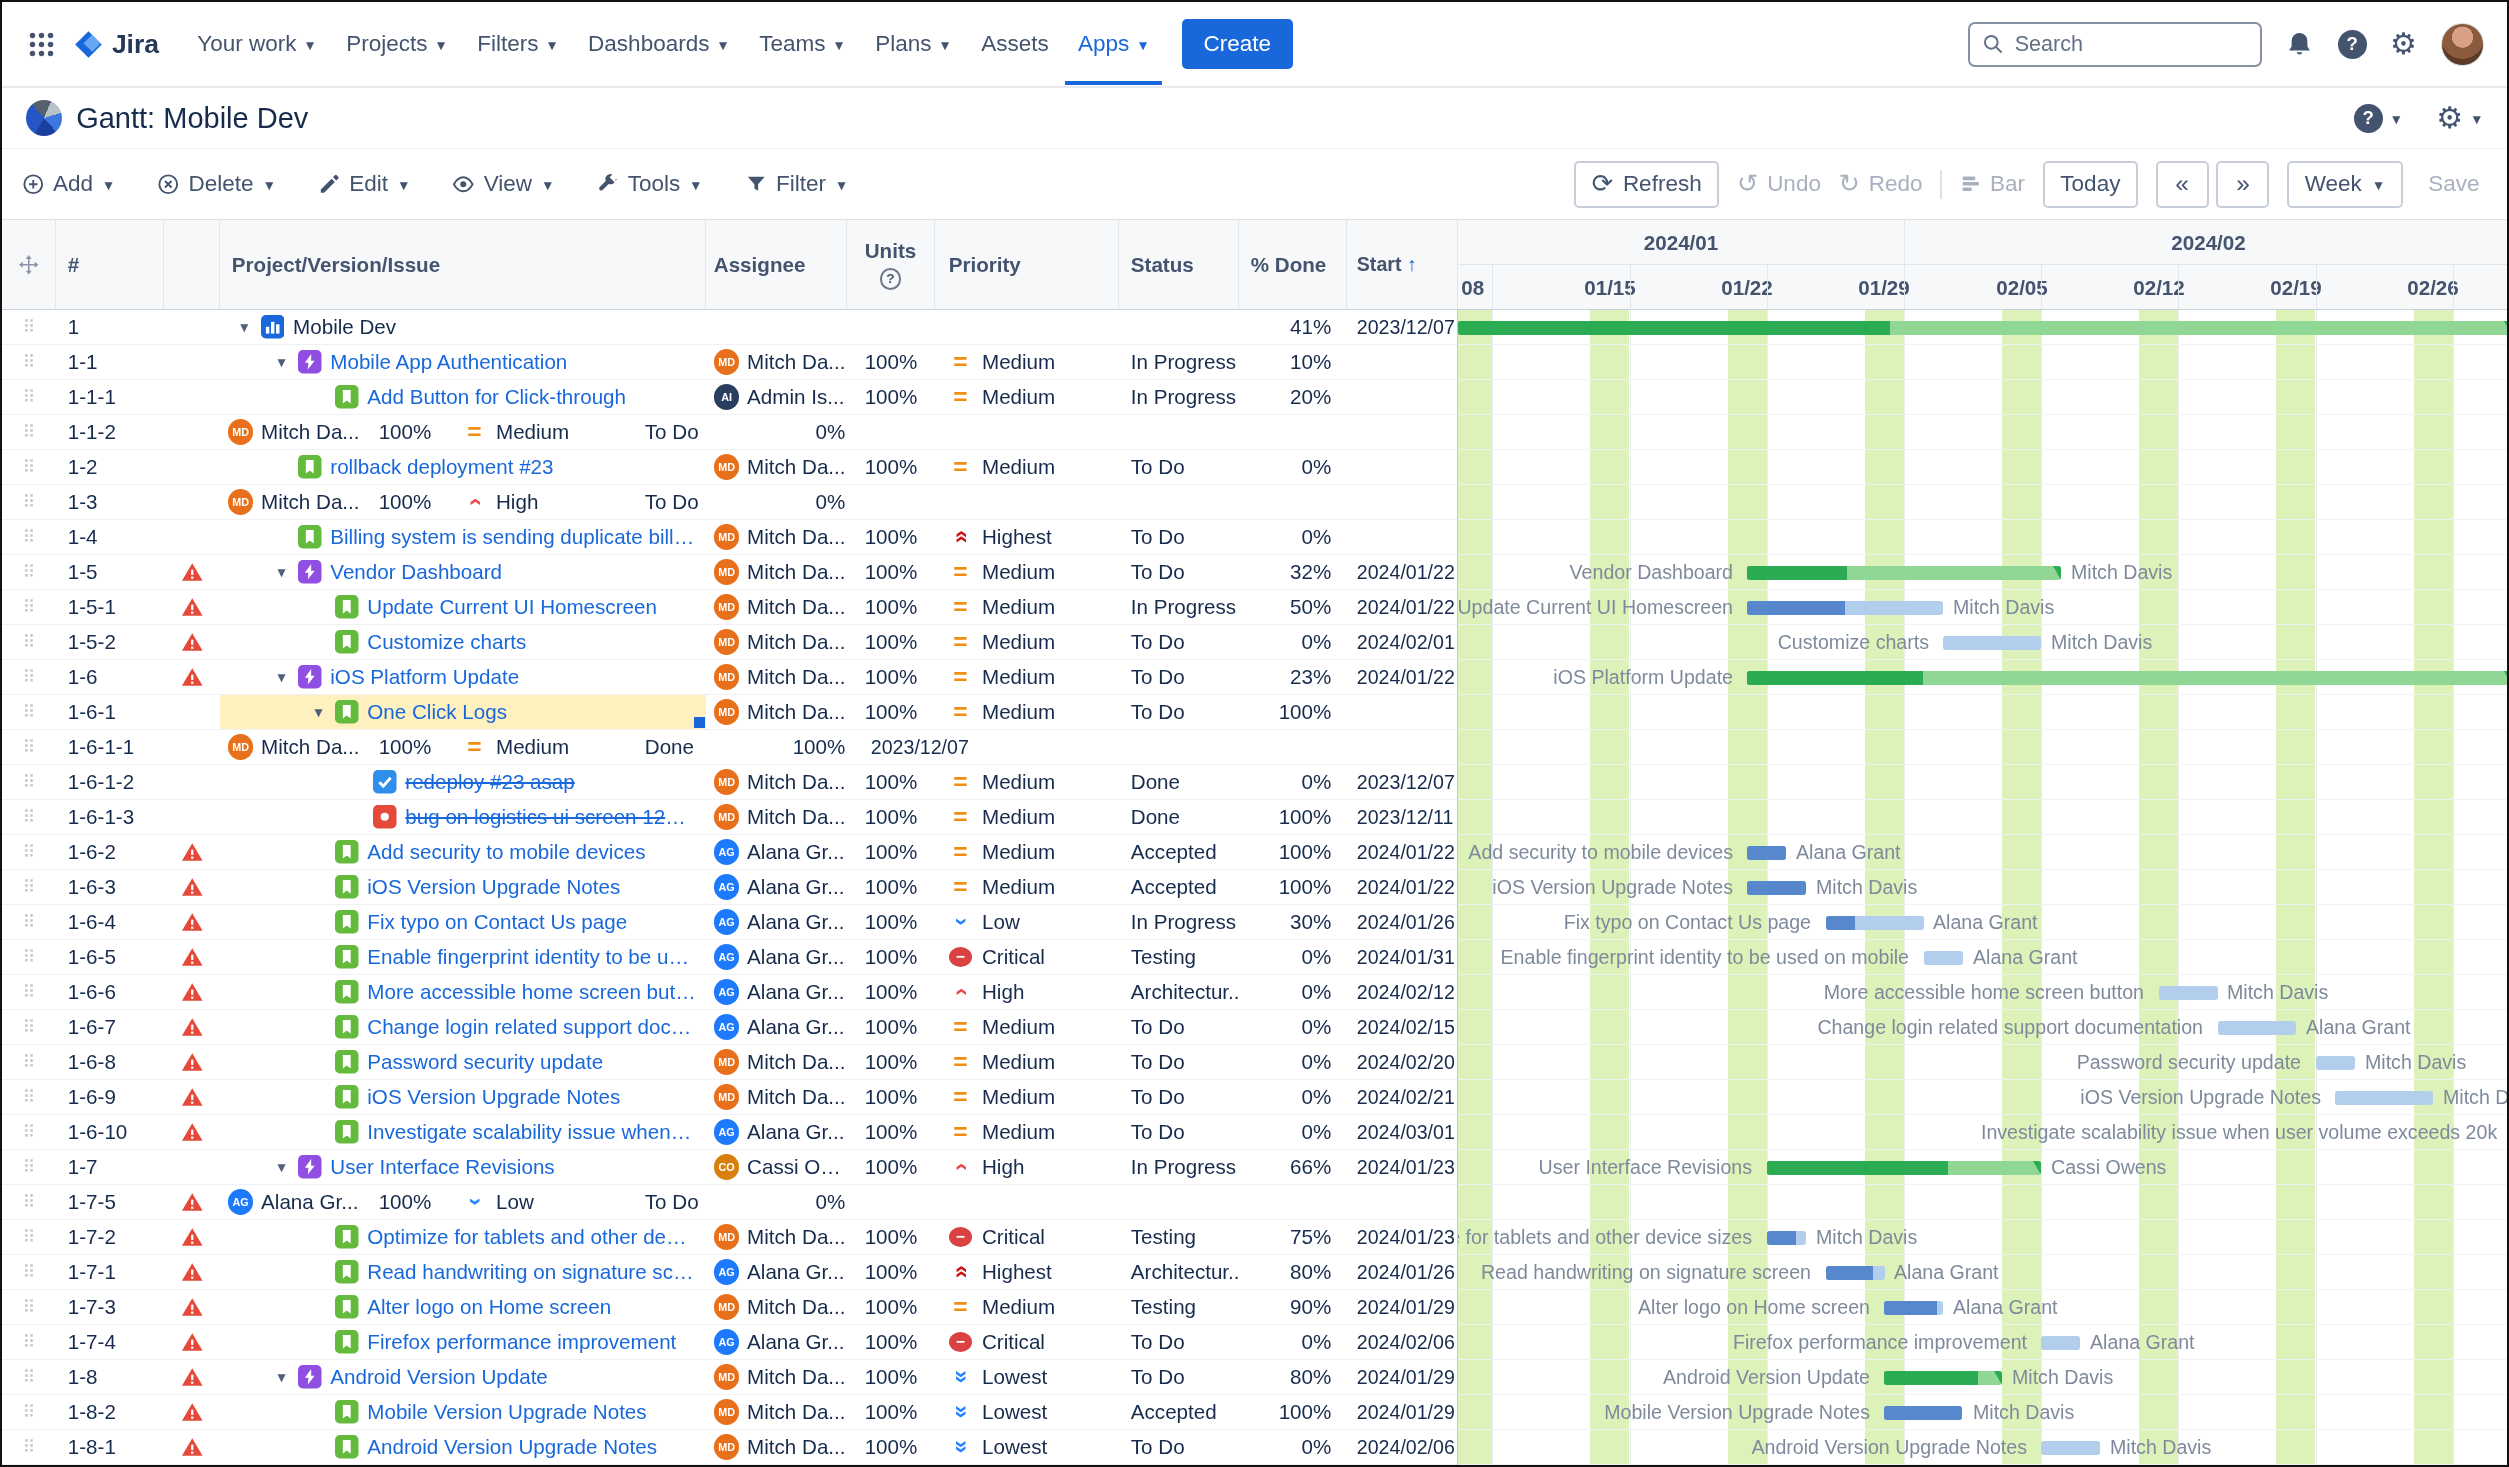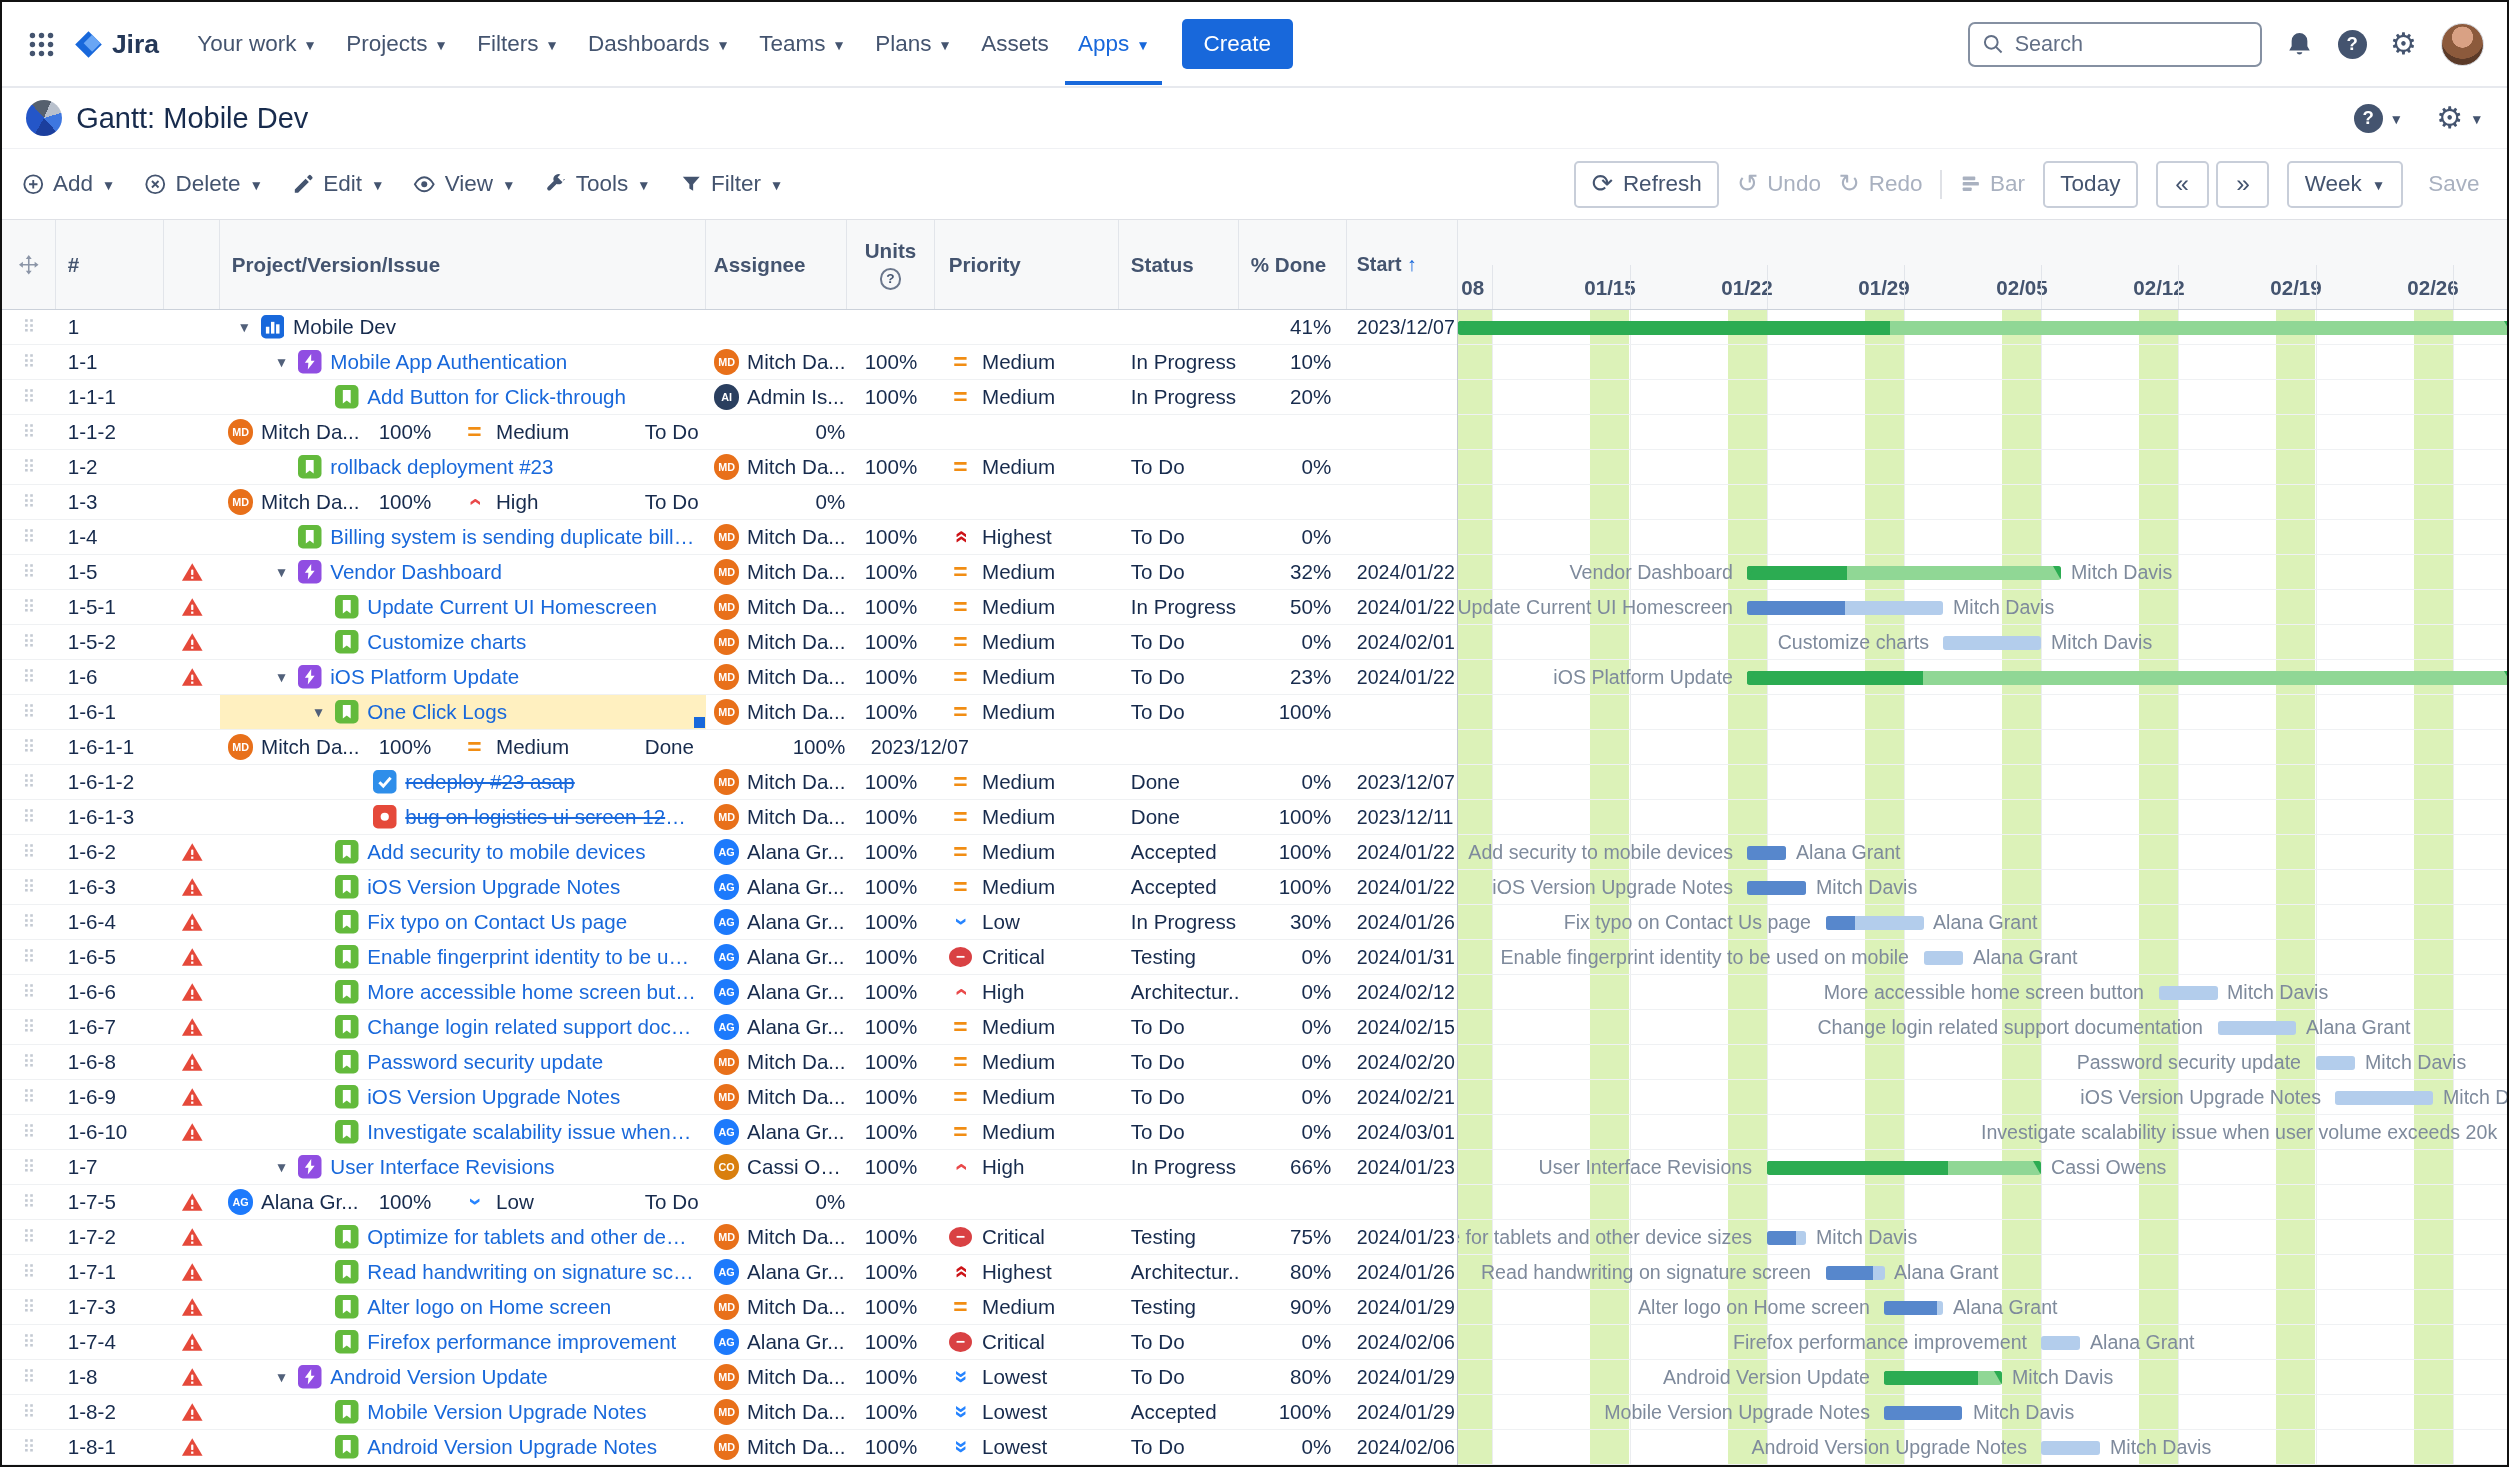--- a/index.html
+++ b/index.html
@@ -24,21 +24,21 @@
 .gearchar{font-size:30px;color:#44546F;line-height:1}
 .avatar-top{width:43px;height:43px;border-radius:50%;background:radial-gradient(circle at 50% 32%,#D9A184 0 30%,#8C5A3C 31% 62%,#5B3A28 63% 100%);border:1px solid #D5D9E0}
 
 .titlebar{height:61px;flex:0 0 61px;display:flex;align-items:center;gap:14.7px;padding:0 23.5px;border-bottom:1px solid #F0F1F4}
 .appicon{width:36px;height:36px;border-radius:50%;background:conic-gradient(from 210deg,#2456C8 0 30%,#55606E 30% 48%,#B8C0CC 48% 62%,#3E77E0 62% 80%,#1B3F9E 80% 100%)}
 .page-title{font-size:29px;color:#172B4D;font-weight:500}
 .title-actions{margin-left:auto;display:flex;gap:33px;align-items:center;color:#44546F}
 .ta{display:flex;align-items:center;gap:6.9px;cursor:pointer}
 .helpcirc{width:29px;height:29px;border-radius:50%;background:#44546F;color:#fff;font-size:18.6px;font-weight:bold;display:flex;align-items:center;justify-content:center}
 
-.toolbar{height:71px;flex:0 0 71px;display:flex;align-items:center;padding:0 19.6px;border-bottom:1px solid #DFE1E6;gap:29px}
+.toolbar{height:71px;flex:0 0 71px;display:flex;align-items:center;padding:0 19.6px;border-bottom:1px solid #DFE1E6;gap:42px}
 .tbtn{display:flex;align-items:center;gap:8.8px;font-size:22.5px;color:#44546F;font-weight:500;cursor:pointer}
 .tbtn svg{width:22.5px;height:22.5px;display:block}
 .tb-right{margin-left:auto;display:flex;align-items:center;gap:17.6px}
 .btn-outline{display:flex;align-items:center;gap:9.8px;border:2px solid #C8CED9;border-radius:4.9px;height:47px;padding:0 15.7px;font-size:22.5px;color:#44546F;background:#fff;font-weight:500;cursor:pointer;font-family:inherit}
 .dis{color:#A9B1C0!important}
 .sep{width:2px;height:29px;background:#DFE1E6}
 .pager{display:flex;gap:7.8px}
 .arrbtn{width:53px;justify-content:center;padding:0;font-size:24.5px}
 .savebtn{font-size:22.5px;font-weight:500;margin:0 7.8px;background:none;border:none;font-family:inherit}
 .uchar{font-size:25.5px;line-height:1}
@@ -301,20 +301,24 @@
       </div>
       <div class="hcell c-priority">Priority</div>
       <div class="hcell c-status">Status</div>
       <div class="hcell c-pct">% Done</div>
       <div class="hcell c-start">
         <span>Start</span>
           <span class="sortarr">↑</span>
       </div>
     </div>
     <div class="head-right">
+      <div class="mrow">
+          <div class="mcell" style="left:0px;width:446px;border-left:none;">2024/01</div>
+          <div class="mcell" style="left:446px;width:608px;">2024/02</div>
+        </div>
       <div class="wrow">
           <span class="wlab" style="left:14.7px">08</span>
    <span class="wline" style="left:34px"></span>
           <span class="wlab" style="left:152px">01/15</span>
    <span class="wline" style="left:172px"></span>
           <span class="wlab" style="left:289px">01/22</span>
    <span class="wline" style="left:309px"></span>
           <span class="wlab" style="left:426px">01/29</span>
    <span class="wline" style="left:446px"></span>
           <span class="wlab" style="left:564px">02/05</span>

